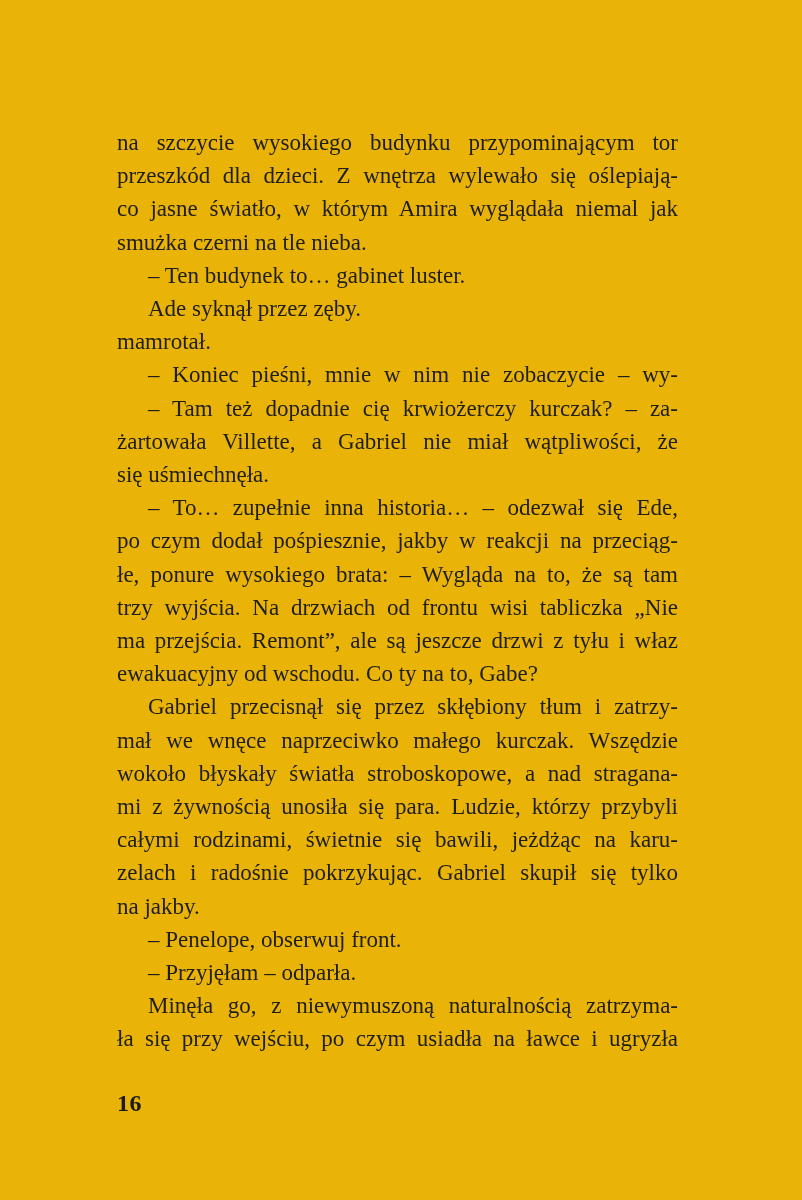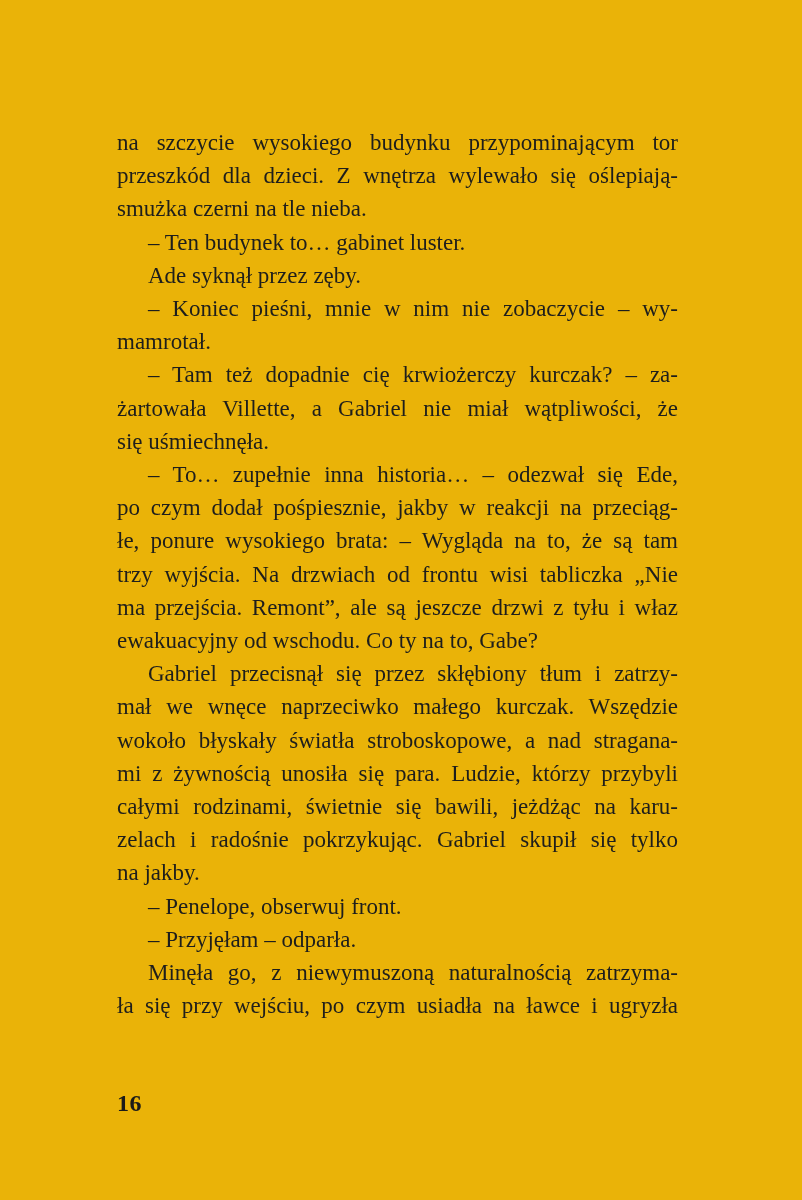--- a/index.html
+++ b/index.html
@@ -46,25 +46,26 @@
     color: #1b1b19;
   }
 </style>
 </head>
 <body>
 
 <div class="page">
   <div class="text-block">
       <div class="line">na szczycie wysokiego budynku przypominającym tor</div>
       <div class="line">przeszkód dla dzieci. Z wnętrza wylewało się oślepiają-</div>
+      <div class="line">co jasne światło, w którym Amira wyglądała niemal jak</div>
       <div class="line end">smużka czerni na tle nieba.</div>
       <div class="line indent end">– Ten budynek to… gabinet luster.</div>
       <div class="line indent end">Ade syknął przez zęby.</div>
+      <div class="line end">mamrotał.</div>
       <div class="line indent">– Koniec pieśni, mnie w nim nie zobaczycie – wy-</div>
-      <div class="line end">mamrotał.</div>
       <div class="line indent">– Tam też dopadnie cię krwiożerczy kurczak? – za-</div>
       <div class="line">żartowała Villette, a Gabriel nie miał wątpliwości, że</div>
       <div class="line end">się uśmiechnęła.</div>
       <div class="line indent">– To… zupełnie inna historia… – odezwał się Ede,</div>
       <div class="line">po czym dodał pośpiesznie, jakby w reakcji na przeciąg-</div>
       <div class="line">łe, ponure wysokiego brata: – Wygląda na to, że są tam</div>
       <div class="line">trzy wyjścia. Na drzwiach od frontu wisi tabliczka „Nie</div>
       <div class="line">ma przejścia. Remont”, ale są jeszcze drzwi z tyłu i właz</div>
       <div class="line end">ewakuacyjny od wschodu. Co ty na to, Gabe?</div>
       <div class="line indent">Gabriel przecisnął się przez skłębiony tłum i zatrzy-</div>

